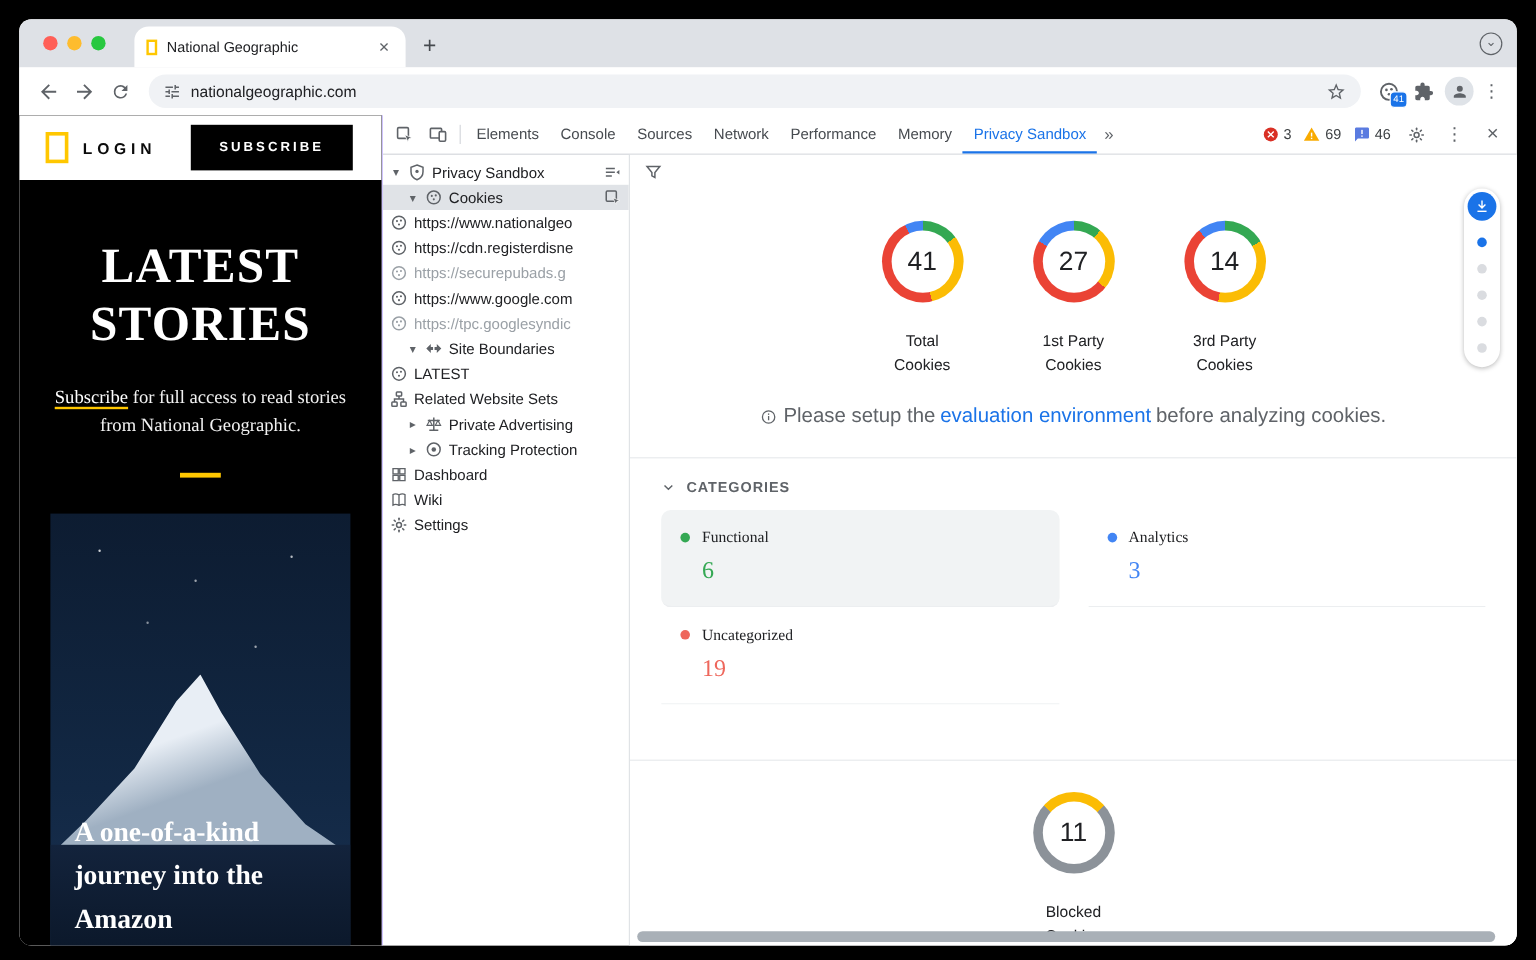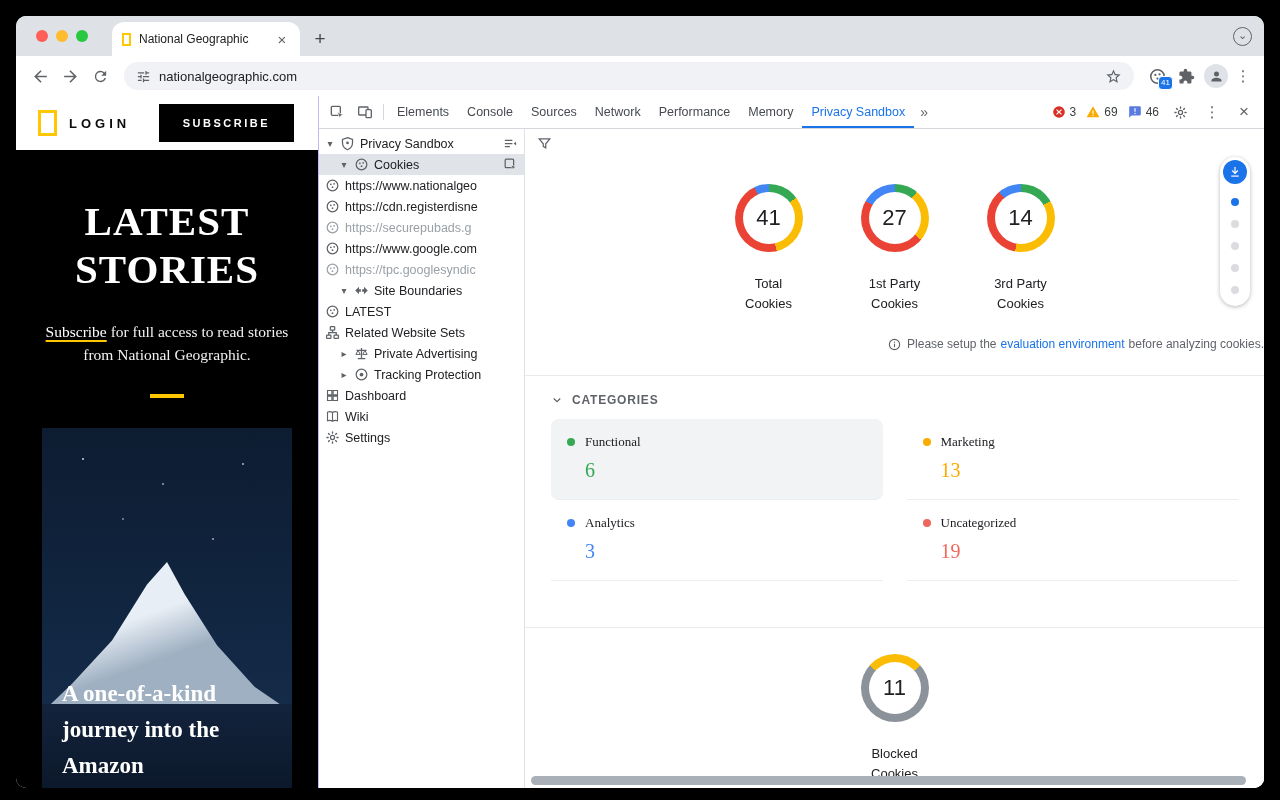--- a/index.html
+++ b/index.html
@@ -5,21 +5,21 @@
   * { margin:0; padding:0; box-sizing:border-box; }
   html,body { width:1280px; height:800px; overflow:hidden; background:#000; font-family:"Liberation Sans", sans-serif; }
 
   .window { position:absolute; left:16px; top:16px; width:1248px; height:772px; border-radius:10px; overflow:hidden; background:#fff; display:flex; flex-direction:column; }
 
   
   .tabstrip { height:40px; background:#dee1e6; position:relative; display:flex; align-items:flex-end; flex:none; }
   .traffic { position:absolute; left:20px; top:14px; display:flex; gap:8px; }
   .light { width:12px; height:12px; border-radius:50%; }
   .light.red{background:#ff5f57}.light.yellow{background:#febc2e}.light.green{background:#28c840}
-  .tab { margin-left:96px; width:188px; height:34px; background:#fff; border-radius:12px 12px 0 0; display:flex; align-items:center; padding:0 10px; gap:8px; }
+  .tab { margin-left:96px; width:226px; height:34px; background:#fff; border-radius:12px 12px 0 0; display:flex; align-items:center; padding:0 10px; gap:8px; }
   .tab-favicon { width:9px; height:13px; border:2.5px solid #ffc700; flex:none; }
   .tab-title { font-size:12px; color:#202124; flex:1; white-space:nowrap; overflow:hidden; }
   .tab-close { font-size:15px; color:#5f6368; width:16px; text-align:center; cursor:default; }
   .newtab { width:28px; height:28px; margin:0 0 3px 6px; border-radius:50%; display:flex; align-items:center; justify-content:center; font-size:19px; color:#45494e; }
   .strip-chevron { position:absolute; right:12px; top:11px; width:19px; height:19px; border-radius:50%; border:1.5px solid #5f6368; color:#5f6368; display:flex; align-items:center; justify-content:center; font-size:11px; line-height:1; padding-bottom:3px; }
 
   
   .toolbar { height:40px; background:#fff; display:flex; align-items:center; padding:0 10px; gap:2px; flex:none; }
   .tbtn { width:28px; height:28px; border-radius:50%; display:flex; align-items:center; justify-content:center; flex:none; }
   .omnibox { flex:1; height:28px; background:#f0f2f5; border-radius:14px; display:flex; align-items:center; padding:0 12px; gap:8px; margin:0 8px; min-width:0; }
@@ -89,21 +89,21 @@
   .donut-item { width:116px; text-align:center; }
   .donut { width:68px; height:68px; border-radius:50%; margin:0 auto; position:relative; display:flex; align-items:center; justify-content:center; }
   .donut::after { content:""; position:absolute; inset:8px; border-radius:50%; background:#fff; }
   .donut-num { position:relative; z-index:1; font-size:22px; color:#202124; }
   .donut-label { margin-top:22px; font-size:13px; line-height:1.55; color:#202124; }
   .dg1 { background:conic-gradient(#34a853 0 53deg, #fbbc04 53deg 167deg, #ea4335 167deg 334deg, #4285f4 334deg 360deg); }
   .dg2 { background:conic-gradient(#34a853 0 40deg, #fbbc04 40deg 130deg, #ea4335 130deg 300deg, #4285f4 300deg 360deg); }
   .dg3 { background:conic-gradient(#34a853 0 60deg, #fbbc04 60deg 190deg, #ea4335 190deg 320deg, #4285f4 320deg 360deg); }
   .dg4 { background:conic-gradient(from -48deg, #fbbc04 0 96deg, #8c9299 96deg 360deg); }
 
-  .info-row { display:flex; justify-content:flex-end; align-items:center; gap:4px; margin-top:23px; font-size:12px; color:#5f6368; }
+  .info-row { display:flex; justify-content:center; align-items:center; gap:4px; margin-top:23px; font-size:17px; color:#5f6368; }
   .info-ic { width:13px; height:13px; color:#5f6368; flex:none; margin-right:2px; }
   .info-link { color:#1a73e8; }
   .hr { height:1px; background:#e8eaed; margin-top:24px; }
   .section-head { display:flex; align-items:center; gap:9px; padding:17px 0 12px 26px; }
   .section-head svg { width:12px; height:12px; color:#5f6368; }
   .section-title { font-size:12px; font-weight:700; letter-spacing:.8px; color:#5f6368; }
 
   .cat-grid { display:grid; grid-template-columns:1fr 1fr; column-gap:24px; padding:0 26px;font-family:Liberation Serif, serif; }
   .cat-cell { padding:15px 16px 17px; border-bottom:1px solid #eceef0; border-radius:8px 8px 0 0; }
   .cat-cell.highlight { background:#f1f3f4; border-radius:8px; }
@@ -551,27 +551,20 @@
           <div class="cat-grid">
             <div class="cat-cell highlight">
               <div class="cat-head">
                   <span class="cat-dot" style="background-color: rgb(52, 168, 83);"></span>
                   <span>Functional</span>
                 </div>
               <div class="cat-value" style="color: rgb(52, 168, 83);">6</div>
             </div>
             <div class="cat-cell">
               <div class="cat-head">
-                  <span class="cat-dot" style="background-color: rgb(249, 171, 0);"></span>
-                  <span>Marketing</span>
-                </div>
-              <div class="cat-value" style="color: rgb(249, 171, 0);">13</div>
-            </div>
-            <div class="cat-cell">
-              <div class="cat-head">
                   <span class="cat-dot" style="background-color: rgb(66, 133, 244);"></span>
                   <span>Analytics</span>
                 </div>
               <div class="cat-value" style="color: rgb(66, 133, 244);">3</div>
             </div>
             <div class="cat-cell">
               <div class="cat-head">
                   <span class="cat-dot" style="background-color: rgb(238, 103, 92);"></span>
                   <span>Uncategorized</span>
                 </div>

